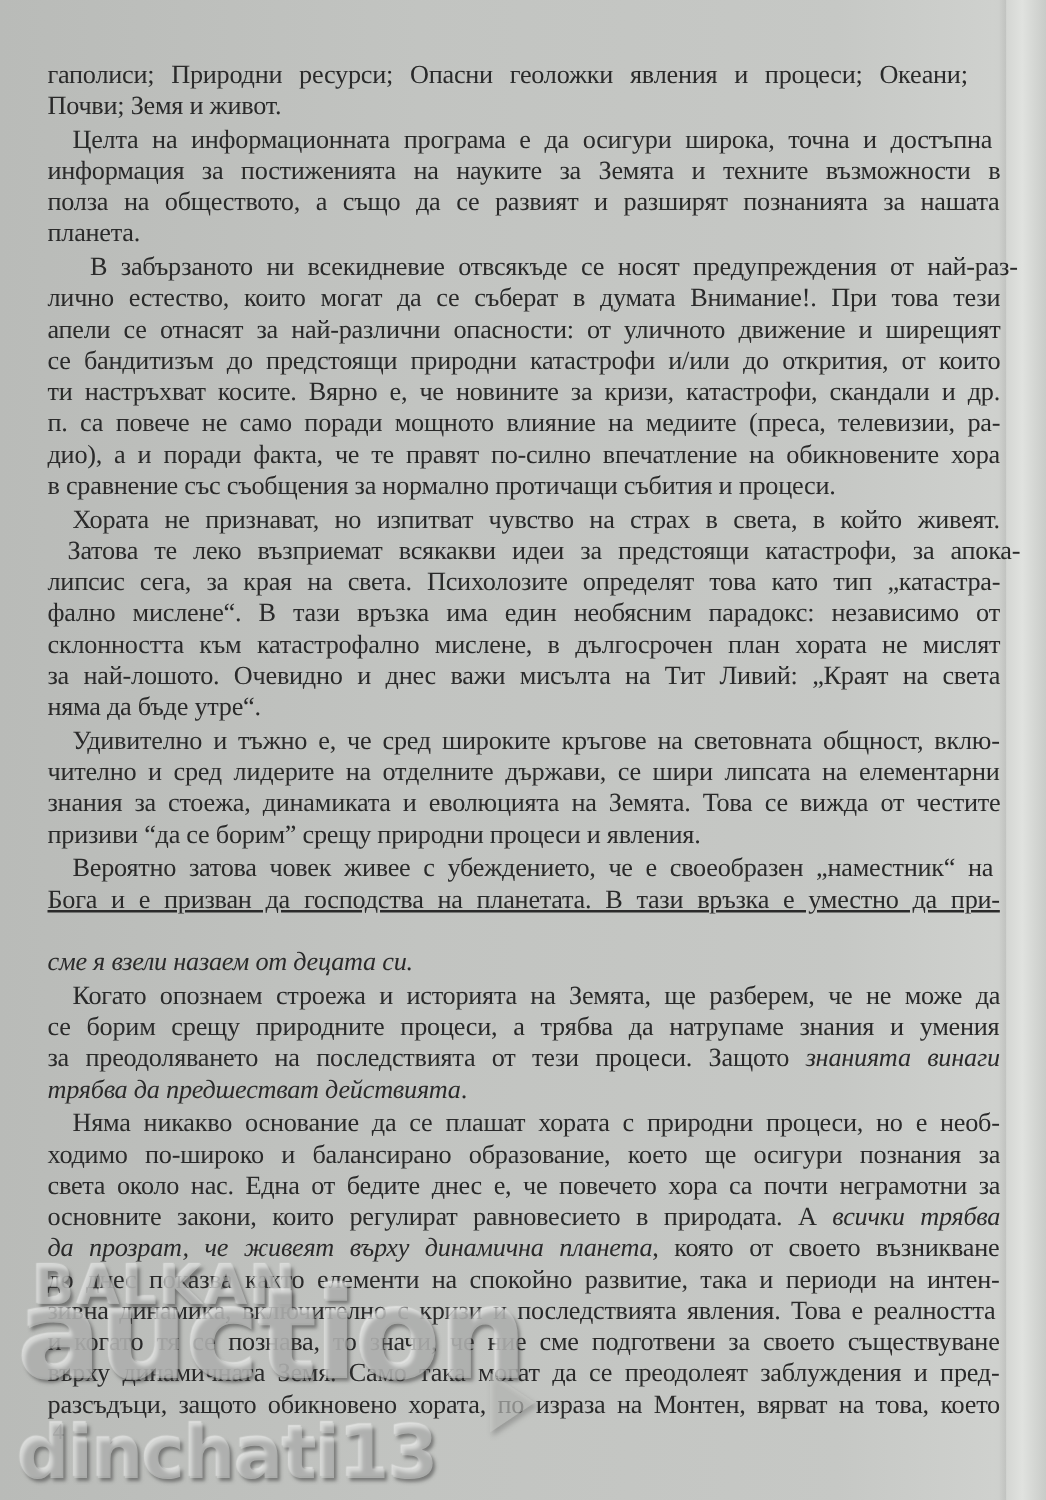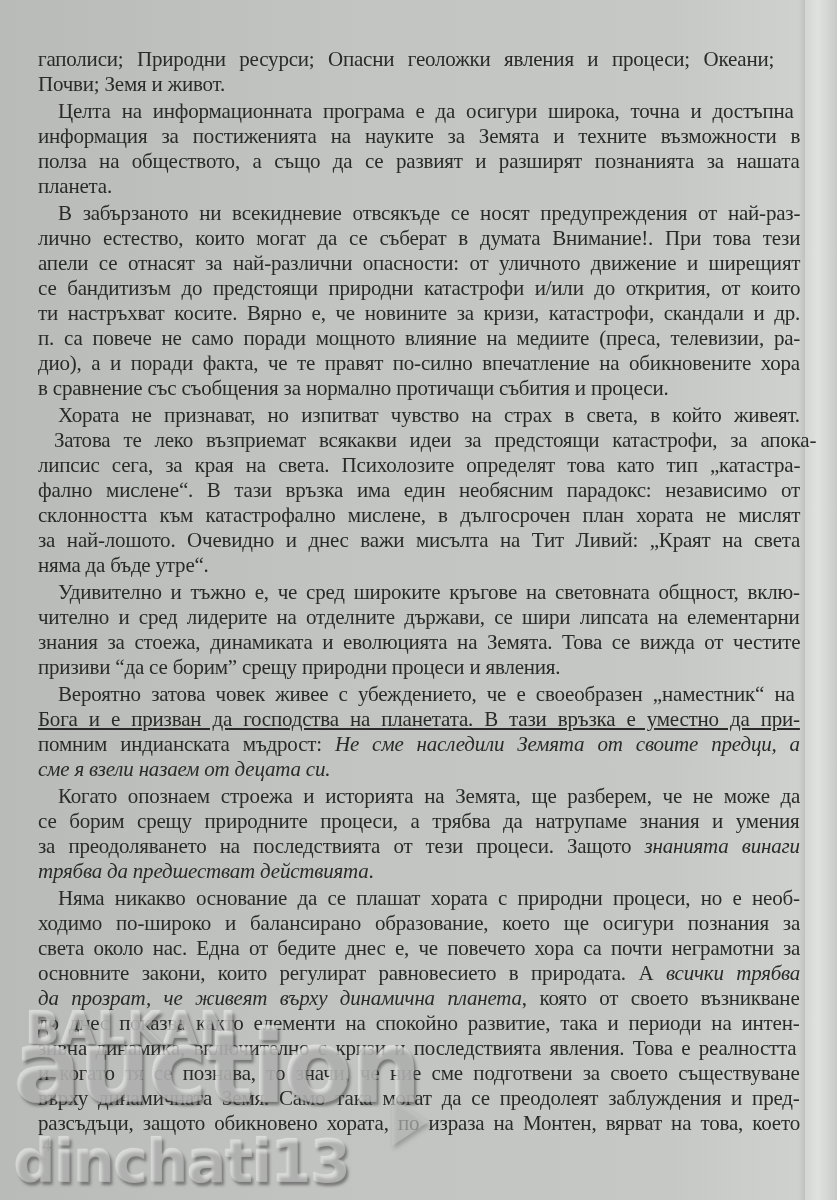--- a/index.html
+++ b/index.html
@@ -53,42 +53,41 @@
 <div class="page-edge-shadow"></div>
 <div class="page-edge"></div>
 
 <div class="text-block" id="text-block">
     <div class="line" style="top: 47px; white-space: nowrap; text-align: left; width: auto; word-spacing: 8.45455px;"><span>гаполиси;  Природни ресурси;  Опасни геоложки явления и процеси;  Океани;</span></div>
     <div class="line last" style="top: 72px; width: auto; text-align: left;"><span>Почви;  Земя и живот.</span></div>
     <div class="line indent" style="top: 99px; white-space: nowrap; text-align: left; width: auto; word-spacing: 5.90909px;"><span>Целта на информационната програма е да осигури широка, точна  и достъпна</span></div>
     <div class="line" style="top: 124px; white-space: nowrap; text-align: left; width: auto; word-spacing: 9px;"><span>информация за постиженията на науките за Земята и техните възможности в</span></div>
     <div class="line" style="top: 149px; white-space: nowrap; text-align: left; width: auto; word-spacing: 7.5px;"><span>полза на обществото, а също да се развият и разширят познанията за нашата</span></div>
     <div class="line last" style="top: 174px; width: auto; text-align: left;"><span>планета.</span></div>
-    <div class="line indent" style="top: 201px; white-space: nowrap; text-align: left; width: auto; word-spacing: 5.77778px;"><span>В забързаното ни всекидневие отвсякъде се носят предупреждения от най-раз-</span></div>
+    <div class="line indent" style="top: 201px; white-space: nowrap; text-align: left; width: auto; word-spacing: 5.77778px; margin-left: 14px;"><span>В забързаното ни всекидневие отвсякъде се носят предупреждения от най-раз-</span></div>
     <div class="line" style="top: 226px; white-space: nowrap; text-align: left; width: auto; word-spacing: 6.83333px;"><span>лично естество, които могат да се съберат в думата Внимание!. При това тези</span></div>
     <div class="line" style="top: 251px; white-space: nowrap; text-align: left; width: auto; word-spacing: 5.5px;"><span>апели се отнасят за най-различни опасности: от уличното движение и ширещият</span></div>
     <div class="line" style="top: 276px; white-space: nowrap; text-align: left; width: auto; word-spacing: 5.6px;"><span>се бандитизъм до предстоящи природни катастрофи и/или до открития, от които</span></div>
     <div class="line" style="top: 301px; white-space: nowrap; text-align: left; width: auto; word-spacing: 4.66667px;"><span>ти настръхват косите. Вярно е, че новините за кризи, катастрофи, скандали и др.</span></div>
     <div class="line" style="top: 326px; white-space: nowrap; text-align: left; width: auto; word-spacing: 4.91667px;"><span>п. са повече не само поради мощното влияние на медиите (преса, телевизии, ра-</span></div>
     <div class="line" style="top: 351px; white-space: nowrap; text-align: left; width: auto; word-spacing: 4.58333px;"><span>дио), а и поради факта, че те правят по-силно впечатление на обикновените хора</span></div>
     <div class="line last" style="top: 376px; width: auto; text-align: left;"><span>в сравнение със съобщения за нормално протичащи събития и процеси.</span></div>
     <div class="line indent" style="top: 403px; white-space: nowrap; text-align: left; width: auto; word-spacing: 7.33333px;"><span>Хората не признават, но изпитват чувство на страх в света, в който живеят.</span></div>
     <div class="line" style="top: 428px; white-space: nowrap; text-align: left; width: auto; word-spacing: 7.9px; margin-left: 16px;"><span>Затова те леко възприемат всякакви идеи за предстоящи катастрофи, за апока-</span></div>
     <div class="line" style="top: 453px; white-space: nowrap; text-align: left; width: auto; word-spacing: 7.18182px;"><span>липсис сега, за края на света. Психолозите определят това като тип „катастра-</span></div>
     <div class="line" style="top: 478px; white-space: nowrap; text-align: left; width: auto; word-spacing: 8.7px;"><span>фално мислене“. В тази връзка има един необясним парадокс: независимо от</span></div>
     <div class="line" style="top: 503px; white-space: nowrap; text-align: left; width: auto; word-spacing: 7.33333px;"><span>склонността към катастрофално мислене, в дългосрочен план хората не мислят</span></div>
     <div class="line" style="top: 528px; white-space: nowrap; text-align: left; width: auto; word-spacing: 6.58333px;"><span>за най-лошото. Очевидно и днес важи мисълта на Тит Ливий: „Краят на света</span></div>
     <div class="line last" style="top: 553px; width: auto; text-align: left;"><span>няма да бъде утре“.</span></div>
     <div class="line indent" style="top: 580px; white-space: nowrap; text-align: left; width: auto; word-spacing: 3.81818px;"><span>Удивително и тъжно е, че сред широките кръгове на световната общност, вклю-</span></div>
     <div class="line" style="top: 605px; white-space: nowrap; text-align: left; width: auto; word-spacing: 4.27273px;"><span>чително и сред лидерите на отделните държави, се шири липсата на елементарни</span></div>
     <div class="line" style="top: 630px; white-space: nowrap; text-align: left; width: auto; word-spacing: 4.66667px;"><span>знания за стоежа, динамиката и еволюцията на Земята. Това се вижда от честите</span></div>
     <div class="line last" style="top: 655px; width: auto; text-align: left;"><span>призиви “да се борим” срещу природни процеси и явления.</span></div>
     <div class="line indent" style="top: 682px; white-space: nowrap; text-align: left; width: auto; word-spacing: 5.18182px;"><span>Вероятно затова човек  живее с убеждението, че е своеобразен „наместник“ на</span></div>
     <div class="line" style="top: 707px; white-space: nowrap; text-align: left; width: auto; word-spacing: 6.07143px; text-decoration: underline;"><span>Бога и е призван да господства на планетата. В тази връзка е уместно да при-</span></div>
-    <div class="line" style="top: 732px; white-space: nowrap; text-align: left; width: auto; word-spacing: 8px;"><span>помним индианската мъдрост: </span><span class="it">Не сме наследили Земята от своите предци, а</span></div>
     <div class="line last" style="top: 757px; width: auto; text-align: left;"><span class="it">сме я взели назаем от децата си.</span></div>
     <div class="line indent" style="top: 784px; white-space: nowrap; text-align: right; width: auto; word-spacing: 5.75px;"><span>Когато опознаем строежа и историята на Земята, ще разберем, че не може да</span></div>
     <div class="line" style="top: 809px; white-space: nowrap; text-align: left; width: auto; word-spacing: 7.63636px;"><span>се борим срещу природните процеси, а трябва да натрупаме знания и умения</span></div>
     <div class="line" style="top: 834px; white-space: nowrap; text-align: left; width: auto; word-spacing: 8.11111px;"><span>за преодоляването на последствията от тези процеси. Защото </span><span class="it">знанията винаги</span></div>
     <div class="line last" style="top: 859px; width: auto; text-align: left;"><span class="it">трябва да предшестват действията</span><span>.</span></div>
     <div class="line indent" style="top: 886px; white-space: nowrap; text-align: left; width: auto; word-spacing: 5.33333px;"><span>Няма никакво основание да се плашат хората с природни процеси, но е необ-</span></div>
     <div class="line" style="top: 911px; white-space: nowrap; text-align: left; width: auto; word-spacing: 8.88889px;"><span>ходимо по-широко и балансирано образование, което ще осигури познания за</span></div>
     <div class="line" style="top: 936px; white-space: nowrap; text-align: left; width: auto; word-spacing: 4.28571px;"><span>света около нас. Една от бедите днес е, че повечето хора са почти неграмотни за</span></div>
     <div class="line" style="top: 961px; white-space: nowrap; text-align: right; width: auto; word-spacing: 7.44444px;"><span>основните закони, които регулират равновесието в природата. А </span><span class="it">всички трябва</span></div>
     <div class="line" style="top: 986px; white-space: nowrap; text-align: left; width: auto; word-spacing: 7.5px;"><span class="it">да прозрат, че живеят върху динамична планета</span><span>, която от своето възникване</span></div>

